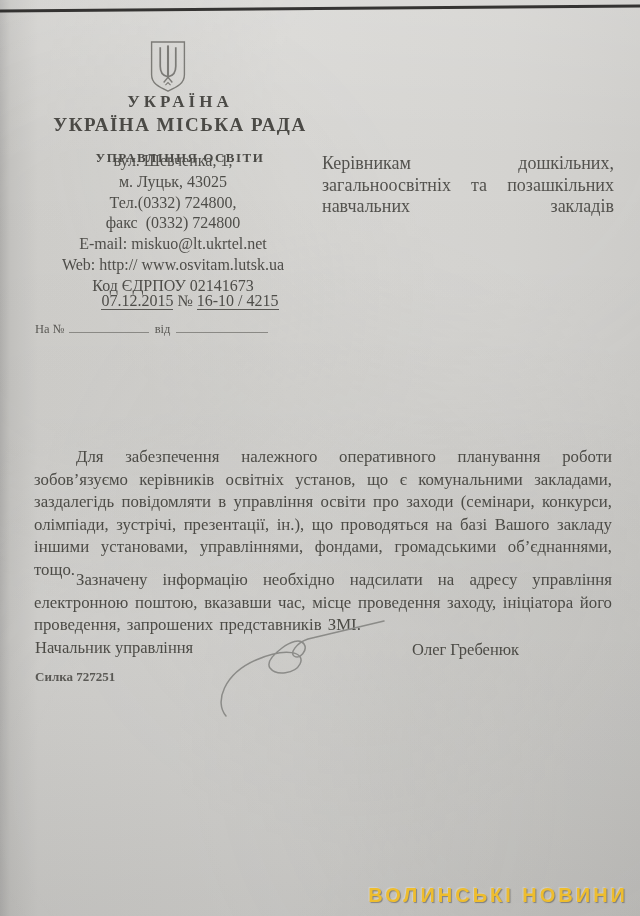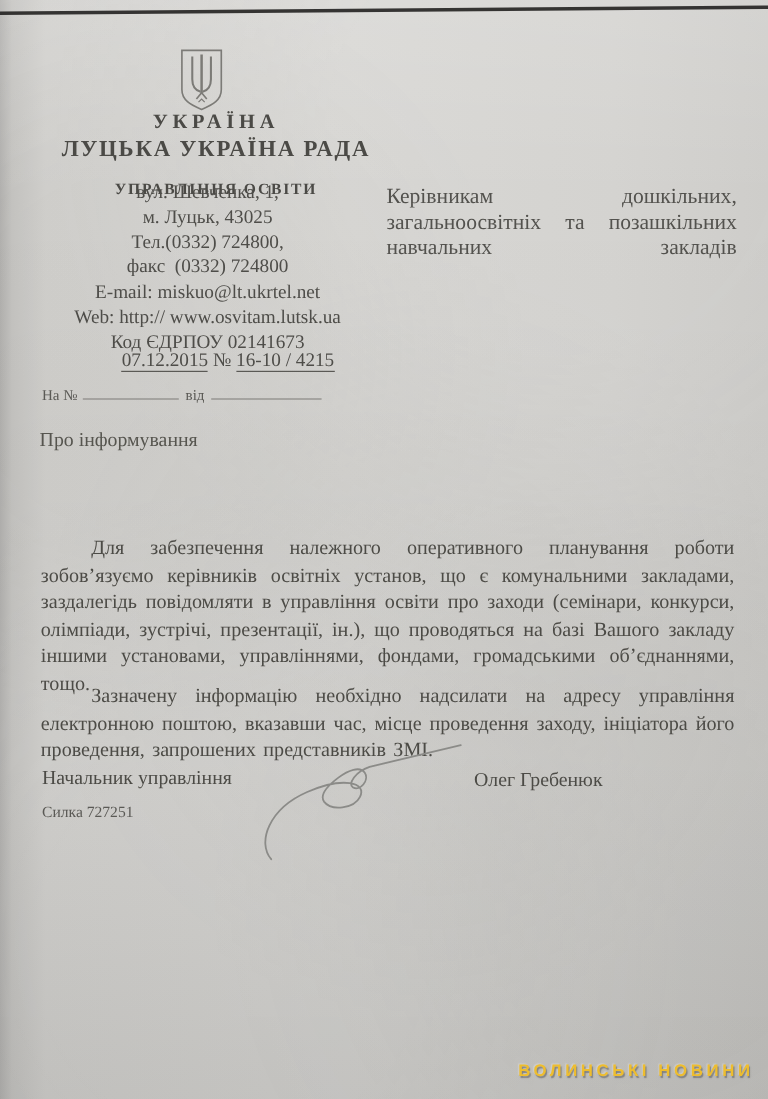--- a/index.html
+++ b/index.html
@@ -58,49 +58,49 @@
 
   
   .subject { left:33px; top:357px; font-size:16.5px; color:#56554f; }
   .para { left:34px; width:578px; font-size:16.8px; line-height:22.6px; text-align:justify;
           text-indent:42px; color:#4c4b46; word-spacing:2px;margin-top:32px; }
   .para1 { top:414px; }
   .para2 { top:537px; }
 
   
   .sig-title { left:35px; top:638px; font-size:16.5px; color:#4c4b46; }
-  .sig-name  { left:395px; top:640px; font-size:16.5px; color:#4c4b46; }
+  .sig-name  { left:412px; top:640px; font-size:16.5px; color:#4c4b46; }
   .sig-ink   { left:212px; top:616px; width:190px; height:115px; }
-  .sig-phone { left:35px; top:669px; font-size:13px; color:#5a5955; }
+  .sig-phone { left:35px; top:669px; font-size:13px; color:#5a5955;font-weight:bold; }
 
   
   .watermark { left:0; top:884px; width:628px; text-align:right;
                font-family:"Liberation Sans", sans-serif; font-weight:bold;
-               font-size:14px; letter-spacing:3px;
+               font-size:20px; letter-spacing:3px;
                text-shadow:1px 1px 1px rgba(80,80,78,.55), -1px -1px 1px rgba(255,255,255,.25); }
 </style>
 </head>
 <body>
 
 <div class="scan">
   <div class="noise"></div>
   <div class="page-top-edge"></div>
 
   <svg class="abs emblem" viewBox="0 0 44 62">
     <path d="M3,2 H41 V40 C41,50 33,54 22,59 C11,54 3,50 3,40 Z" fill="none" stroke="#7c7b77" stroke-width="1.6"></path>
     <path d="M13,8 V30 C13,38 17,41 21,42" fill="none" stroke="#7c7b77" stroke-width="2"></path>
     <path d="M31,8 V30 C31,38 27,41 23,42" fill="none" stroke="#7c7b77" stroke-width="2"></path>
     <path d="M22,6 V44" fill="none" stroke="#7c7b77" stroke-width="2.4"></path>
     <path d="M17,49 L22,43 L27,49" fill="none" stroke="#7c7b77" stroke-width="1.6"></path>
     <path d="M19,52 L22,49 L25,52" fill="none" stroke="#7c7b77" stroke-width="1.2"></path>
   </svg>
 
   <div class="abs org-block">
     <div class="org-country">УКРАЇНА</div>
-    <div class="org-line1">ЛУЦЬКА УКРАЇНА РАДА</div>
+    <div class="org-line1">УКРАЇНА МІСЬКА РАДА</div>
     <div class="org-line2">УПРАВЛІННЯ ОСВІТИ</div>
   </div>
 
   <div class="abs addr-block">
     <div class="addr-line">вул. Шевченка, 1,</div>
     <div class="addr-line">м. Луцьк, 43025</div>
     <div class="addr-line">Тел.(0332) 724800,</div>
     <div class="addr-line">факс  (0332) 724800</div>
     <div class="addr-line">E-mail: miskuo@lt.ukrtel.net</div>
     <div class="addr-line">Web: http:// www.osvitam.lutsk.ua</div>
@@ -112,21 +112,20 @@
     <span>№</span>
     <span class="u">16-10 / 4215</span>
   </div>
 
   <div class="abs recipient">Керівникам дошкільних, загальноосвітніх та позашкільних навчальних закладів</div>
 
   <div class="abs ref-line">
     <span>На №</span><span class="blank1"></span><span>від</span><span class="blank2"></span>
   </div>
 
-  <div class="abs subject">Про інформування</div>
 
   <div class="abs para para1">Для забезпечення належного оперативного планування роботи зобов’язуємо керівників освітніх установ, що є комунальними закладами, заздалегідь повідомляти в управління освіти про заходи (семінари, конкурси, олімпіади, зустрічі, презентації, ін.), що проводяться на базі Вашого закладу іншими установами, управліннями, фондами, громадськими об’єднаннями, тощо.</div>
   <div class="abs para para2">Зазначену інформацію необхідно надсилати на адресу управління електронною поштою, вказавши час, місце проведення заходу, ініціатора його проведення, запрошених представників ЗМІ.</div>
 
   <div class="abs sig-title">Начальник управління</div>
   <svg class="abs sig-ink" viewBox="0 0 190 115">
     <path d="M14,100 C2,86 12,58 44,44 C74,31 94,36 88,48 C83,58 64,60 58,52 C54,46 62,38 70,32
              C78,26 88,22 92,28 C96,34 88,44 82,40 C78,37 84,27 96,23 L172,5" fill="none" stroke="#8b8b88" stroke-width="1.5" stroke-linecap="round"></path>
   </svg>
   <div class="abs sig-name">Олег Гребенюк</div>

